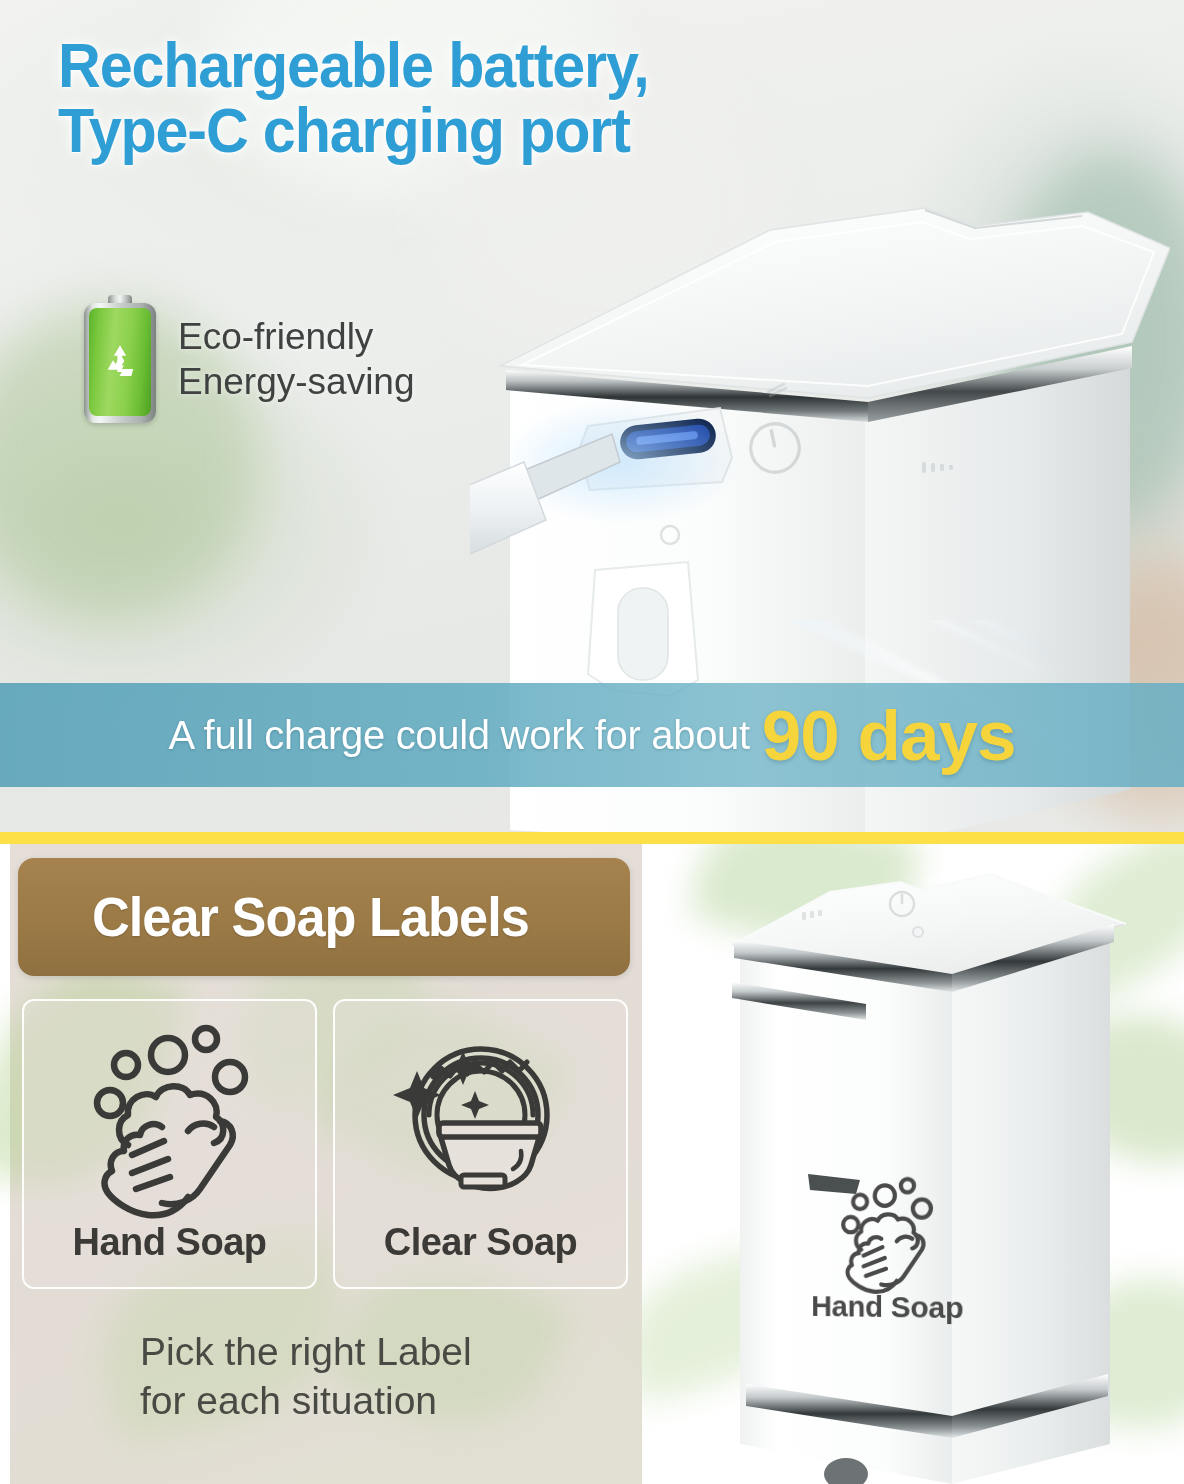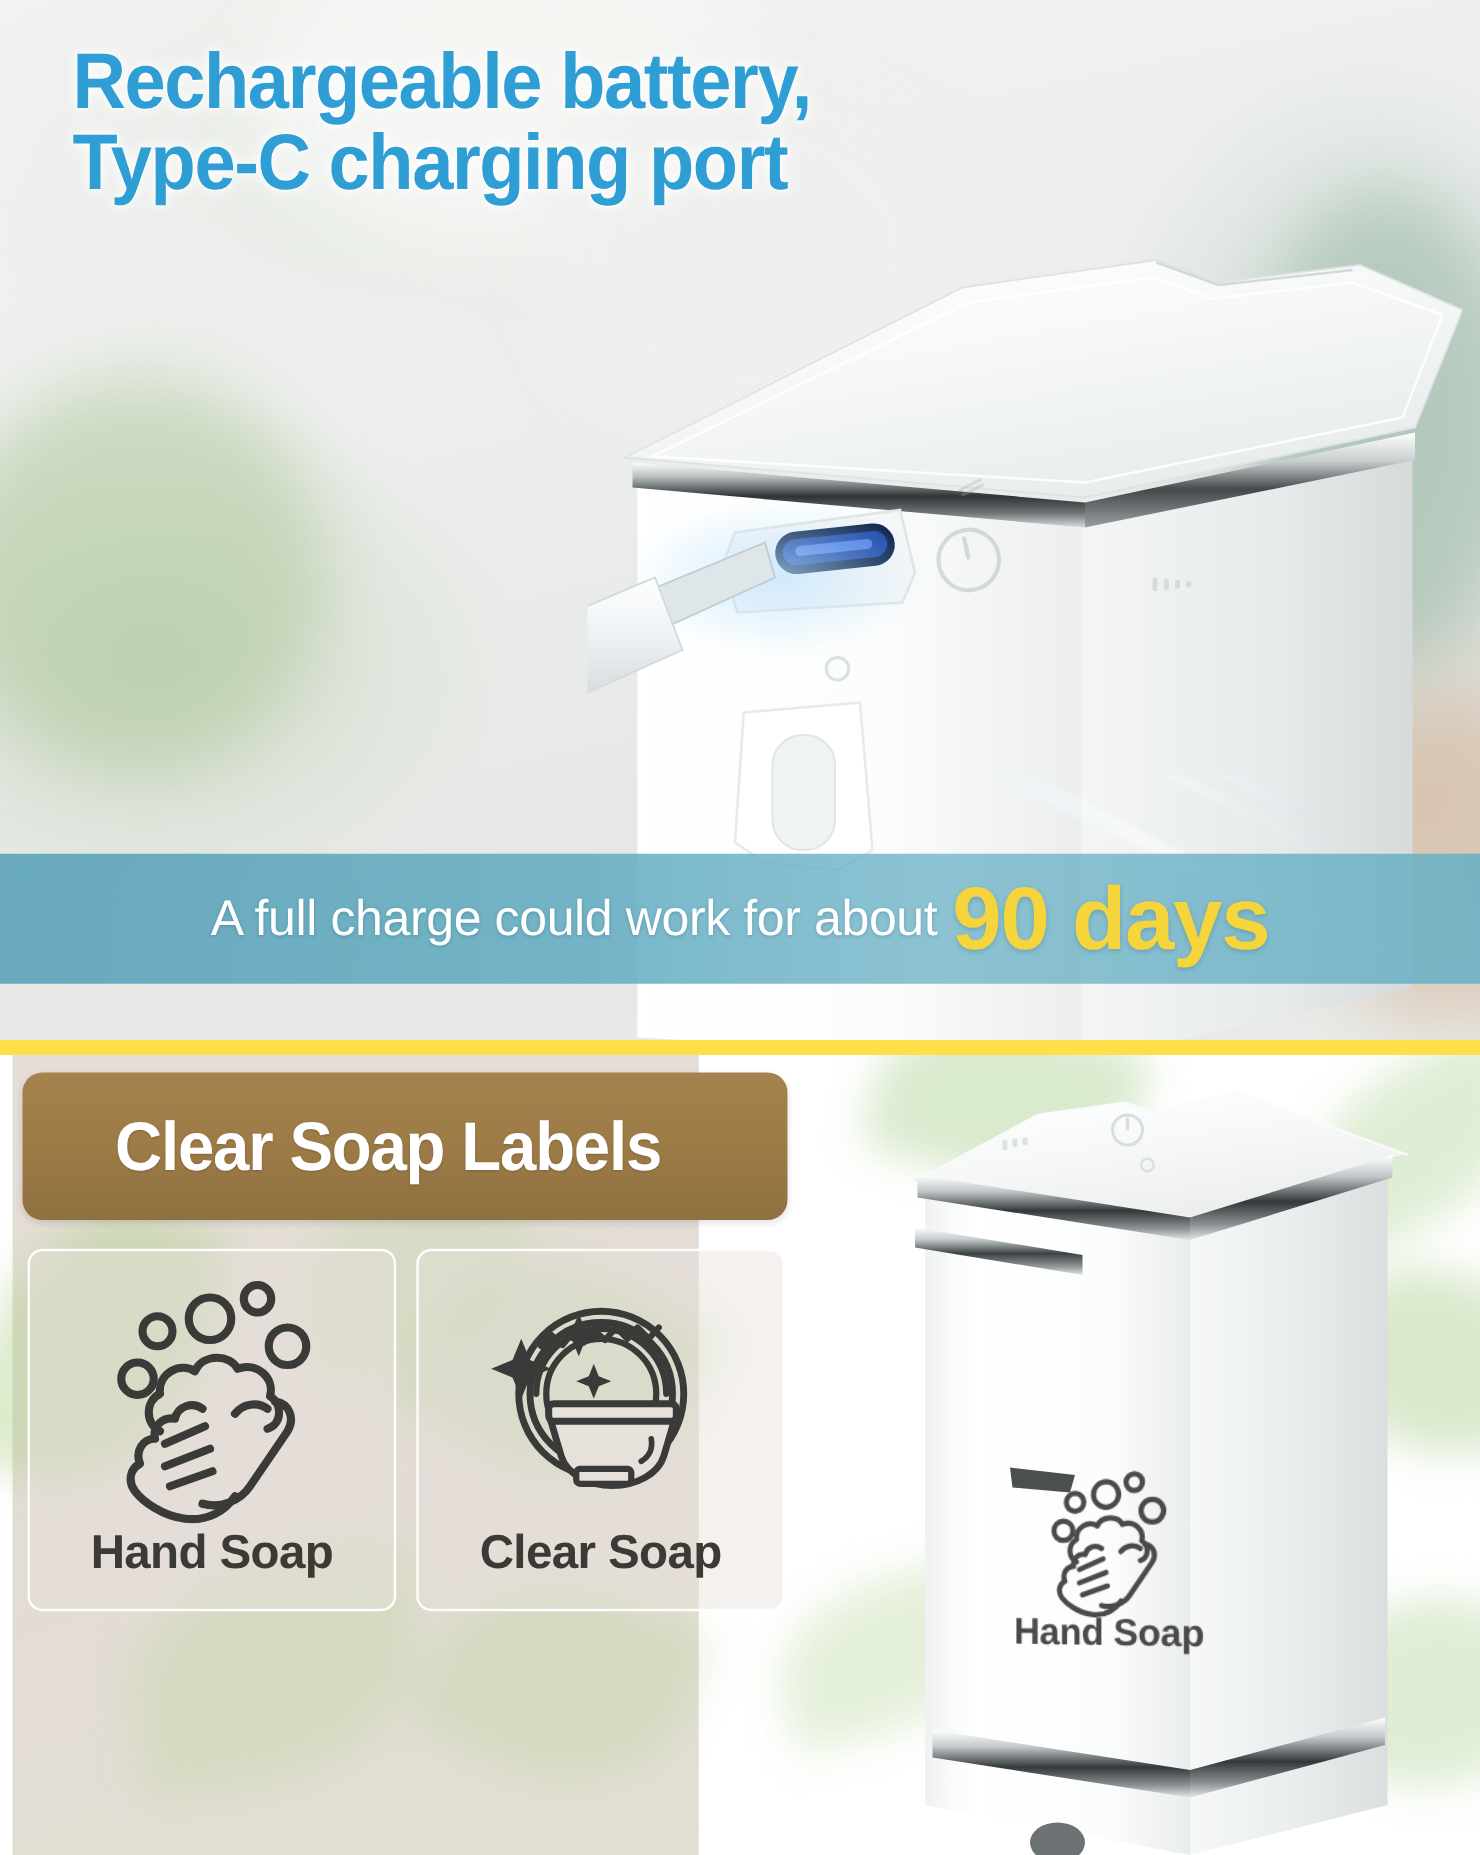--- a/index.html
+++ b/index.html
@@ -158,21 +158,21 @@
   .leaf {
     position: absolute;
     border-radius: 60% 10% 60% 10%;
     filter: blur(16px);
     pointer-events: none;
   }
 
   .labels-left {
     position: absolute;
     left: 10px; top: 0;
-    width: 549px; height: 640px;
+    width: 632px; height: 640px;
     background: linear-gradient(160deg, rgba(228,221,214,0.96) 0%, rgba(226,219,212,0.97) 55%, rgba(224,222,208,0.96) 100%);
   }
 
   .brown-badge {
     position: absolute;
     left: 8px; top: 14px;
     width: 612px; height: 118px;
     background: linear-gradient(180deg,#a5824e 0%,#9b7a46 55%,#8f7040 100%);
     border-radius: 16px;
     display: flex;
@@ -369,20 +369,36 @@
         <div class="streak" style="width:560px; right:120px; top:30px;  transform: rotate(26deg); opacity:0.85;"></div>
         <div class="streak" style="width:640px; right:100px; top:62px;  transform: rotate(26deg); opacity:0.7;  height:5px;"></div>
         <div class="streak" style="width:500px; right:150px; top:100px; transform: rotate(27deg); opacity:0.6;  height:4px;"></div>
         <div class="streak" style="width:700px; right:60px;  top:140px; transform: rotate(25deg); opacity:0.5;  height:9px;"></div>
       </div>
     </div>
 
     <div class="headline">Rechargeable battery,
 Type-C charging port</div>
 
+    <div class="eco-row">
+      <div class="battery">
+        <div class="battery-cap"></div>
+        <div class="battery-body"></div>
+        <div class="battery-fill"></div>
+        <svg width="42" height="42" viewBox="0 0 48 48">
+          <g fill="#ffffff">
+            <path d="M24 6 L31 18 L26 18 L26 25 L21 25 L21 18 L17 18 Z"></path>
+            <path d="M10 34 L16 23 L19 27.5 L25 17.5 L29 24 L23 34 Z"></path>
+            <path d="M39 33 L26 33 L28.5 29 L21 29 L21 36.5 L26 36.5 L23.5 41 L37 41 Z"></path>
+          </g>
+        </svg>
+      </div>
+      <div class="eco-text">Eco-friendly
+Energy-saving</div>
+    </div>
 
     <div class="banner">
       <span class="banner-text">A full charge could work for about</span>
       <span class="banner-accent">90 days</span>
     </div>
   </div>
 
   <div class="panel-bottom">
 
     <div class="leaf" style="left:700px; top:-30px; width:210px; height:130px; background:rgba(168,205,138,0.42); transform:rotate(14deg);"></div>
@@ -446,20 +462,22 @@
             <path d="M140 132 q2 12 -8 18" fill="none" stroke="#3a3a38" stroke-width="4.5" stroke-linecap="round"></path>
 
             <path d="M36 52 l7 17 l17 7 l-17 7 l-7 17 l-7 -17 l-17 -7 l17 -7 Z" fill="#3a3a38"></path>
             <path d="M82 32 l5 12 l12 5 l-12 5 l-5 12 l-5 -12 l-12 -5 l12 -5 Z" fill="#3a3a38"></path>
             <path d="M94 72 l4 10 l10 4 l-10 4 l-4 10 l-4 -10 l-10 -4 l10 -4 Z" fill="#3a3a38"></path>
           </svg>
           <span class="soap-card-label">Clear Soap</span>
         </div>
       </div>
 
+      <div class="pick-text">Pick the right Label
+for each situation</div>
     </div>
 
     <div class="dispenser-bottom">
       <svg width="470" height="640" viewBox="0 0 470 640">
         <defs>
           <linearGradient id="bFace2" x1="0" y1="0" x2="1" y2="0">
             <stop offset="0%" stop-color="#f0f2f2"></stop>
             <stop offset="18%" stop-color="#ffffff"></stop>
             <stop offset="70%" stop-color="#fbfcfc"></stop>
             <stop offset="100%" stop-color="#eaeded"></stop>

